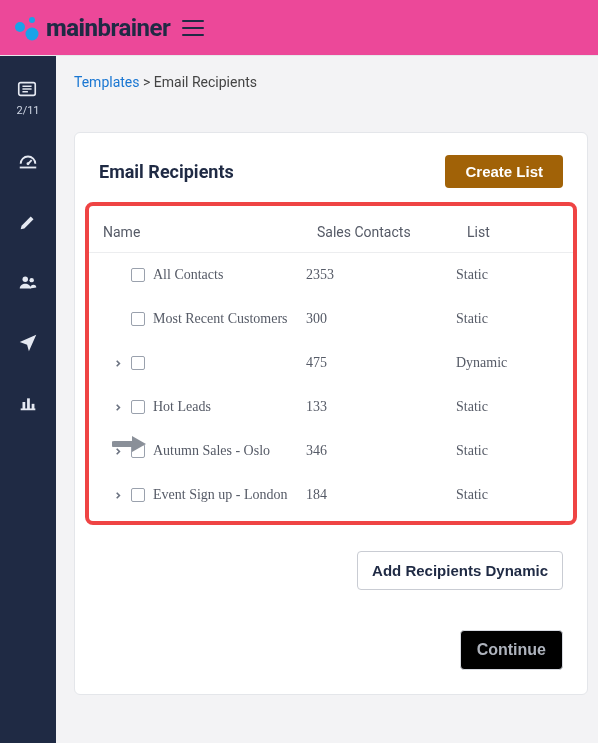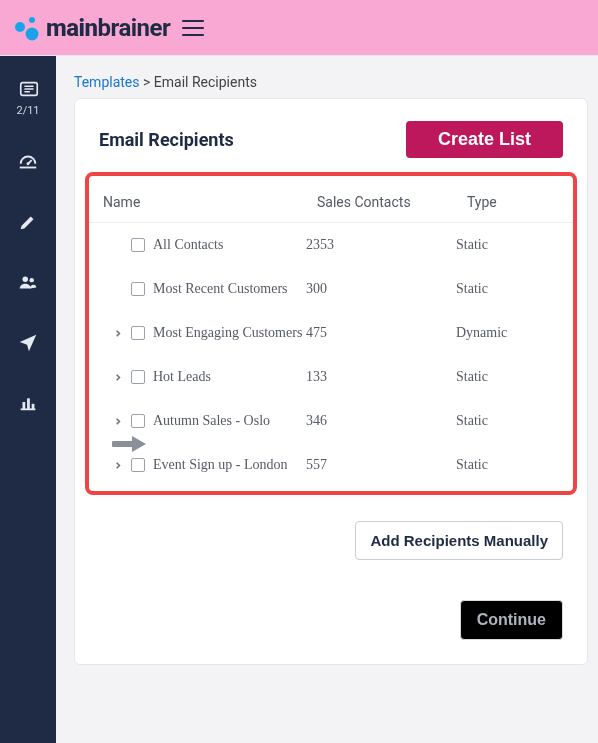--- a/index.html
+++ b/index.html
@@ -7,21 +7,21 @@
     font-family: -apple-system, BlinkMacSystemFont, "Segoe UI", Roboto, Arial, sans-serif;
     background: #f3f3f5;
     width: 598px;
     height: 743px;
     overflow: hidden;
     color: #333;
   }
   
   .topbar {
     height: 56px;
-    background: #f9a8d4;
+    background: #ec4899;
     display: flex;
     align-items: center;
     padding: 0 12px;
     border-bottom: 1px solid #e6e7ea;
   }
   .logo {
     display: flex;
     align-items: center;
     gap: 6px;
   }
@@ -54,41 +54,41 @@
     width: 56px;
     background: #1f2a44;
     display: flex;
     flex-direction: column;
     align-items: center;
     padding-top: 22px;
     gap: 34px;
     color: #e5e9f2;
   }
   .side-step {
-    display: flex; flex-direction: column; align-items: flex-end; gap: 4px;
+    display: flex; flex-direction: column; align-items: flex-start; gap: 4px;
     font-size: 11px;
     color: #cfd6e4;
   }
   .side-icon {
     width: 22px; height: 22px;
     color: #e5e9f2;
   }
   .side-item { cursor: pointer; }
 
   .main {
     flex: 1;
     padding: 18px 0 0 18px;
     position: relative;
     overflow: hidden;
   }
 
   .breadcrumb {
     font-size: 14px;
     color: #444;
-    margin-bottom: 8px;
+    margin-bottom: 42px;
   }
   .breadcrumb a { color: #1976d2; text-decoration: none; }
 
   .card {
     background: #fff;
     border: 1px solid #e4e6ea;
     border-radius: 6px;
     padding: 22px 24px 24px 24px;
     margin-right: 10px;
   }
@@ -98,26 +98,26 @@
     align-items: center;
     justify-content: space-between;
     margin-bottom: 14px;
   }
   .card-title {
     font-size: 18px;
     font-weight: 700;
     color: #1f2a44;
   }
   .btn-primary {
-    background: #be185d;
+    background: #a16207;
     color: #fff;
     border: none;
     border-radius: 4px;
-    padding: 8px 32px;
-    font-size: 18px;
+    padding: 8px 20px;
+    font-size: 15px;
     font-weight: 600;
     cursor: pointer;
   }
 
   .table-wrap {
     border: 4px solid #ef4444;
     border-radius: 8px;
     margin-left: -14px;
     margin-right: -14px;
     padding: 2px 0 4px 0;
@@ -280,21 +280,21 @@
     <div class="card">
       <div class="card-head">
         <div class="card-title">Email Recipients</div>
         <button class="btn-primary">Create List</button>
       </div>
 
       <div class="table-wrap">
         <div class="thead">
           <div>Name</div>
           <div>Sales Contacts</div>
-          <div>Type</div>
+          <div>List</div>
         </div>
         <div id="rows">
             <div class="trow">
               <div class="cell-name">
                 <span style="width: 9px; display: inline-block;"></span>
                 <span class="chk"></span>
                 <span class="row-label">All Contacts</span>
               </div>
               <div>2353</div>
               <div>Static</div>
@@ -309,21 +309,20 @@
               <div>Static</div>
             </div>
             <div class="trow">
               <div class="cell-name">
                 <span class="chev">
                   <svg viewBox="0 0 10 10">
                     <path d="M2 3 l3 3 3-3" fill="none" stroke="#6b7280" stroke-width="1.8"></path>
                   </svg>
                 </span>
                 <span class="chk"></span>
-                <span class="row-label">Most Engaging Customers</span>
               </div>
               <div>475</div>
               <div>Dynamic</div>
             </div>
             <div class="trow">
               <div class="cell-name">
                 <span class="chev">
                   <svg viewBox="0 0 10 10">
                     <path d="M2 3 l3 3 3-3" fill="none" stroke="#6b7280" stroke-width="1.8"></path>
                   </svg>
@@ -350,28 +349,28 @@
             <div class="trow">
               <div class="cell-name">
                 <span class="chev">
                   <svg viewBox="0 0 10 10">
                     <path d="M2 3 l3 3 3-3" fill="none" stroke="#6b7280" stroke-width="1.8"></path>
                   </svg>
                 </span>
                 <span class="chk"></span>
                 <span class="row-label">Event Sign up - London</span>
               </div>
-              <div>557</div>
+              <div>184</div>
               <div>Static</div>
             </div>
           </div>
       </div>
 
       <div class="actions-row">
-        <button class="btn-outline">Add Recipients Manually</button>
+        <button class="btn-outline">Add Recipients Dynamic</button>
       </div>
       <div class="continue-row">
         <button class="btn-disabled">Continue</button>
       </div>
     </div>
 
     <svg class="arrow-indicator" viewBox="0 0 38 22" style="position:absolute;">
       <path d="M2 11 h20" stroke="#8a9099" stroke-width="6" stroke-linecap="round"></path>
       <path d="M20 3 l14 8 -14 8 z" fill="#8a9099"></path>
     </svg>

